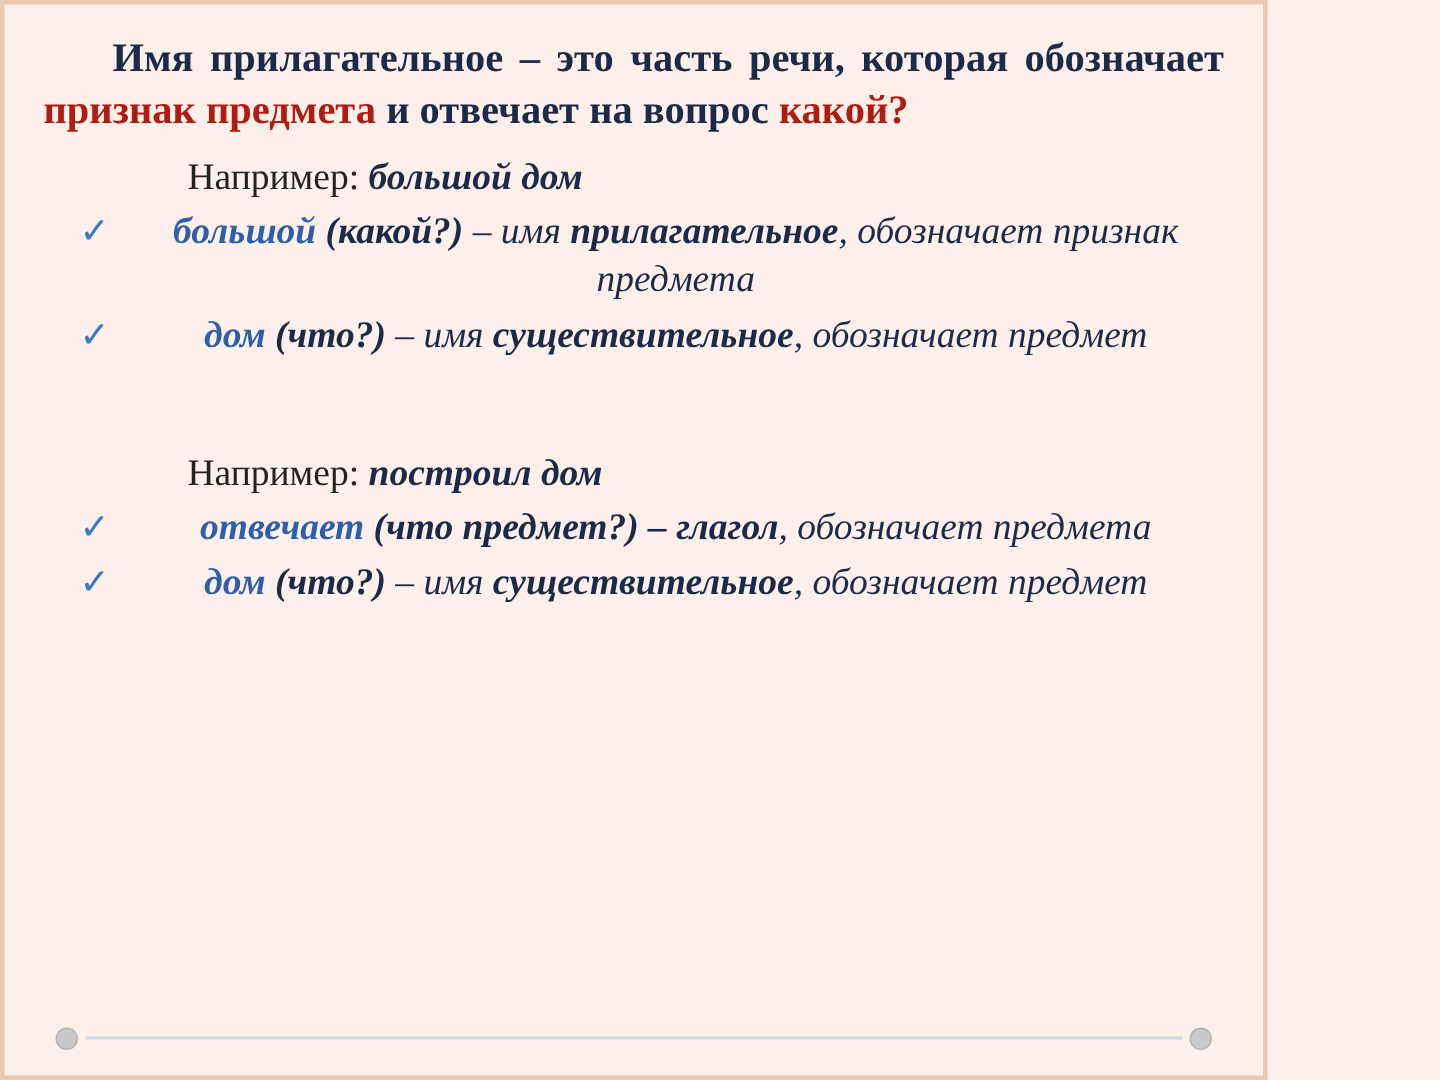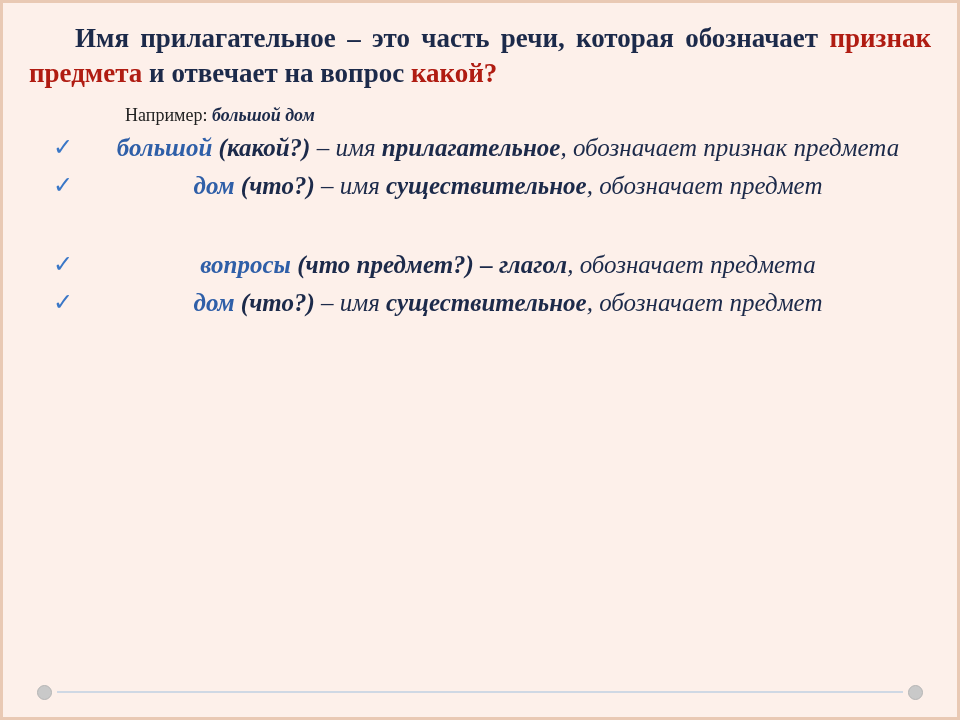--- a/index.html
+++ b/index.html
@@ -8,21 +8,21 @@
   }
   body {
     width: 960px;
     height: 720px;
     background: #fdf0ea;
     font-family: "Liberation Serif", serif;
     overflow: hidden;
   }
   .slide {
     position: relative;
-    width: 960px;
+    width: 845px;
     height: 720px;
     box-sizing: border-box;
     background: #fdf0ea;
     border: 3px solid #e9c9b4;
     padding: 18px 26px 0 26px;
   }
   .block {
     margin: 0;
   }
   .para {
@@ -38,21 +38,21 @@
     text-indent: 0;
     margin-top: 6px;
   }
   .red {
     color: #b01c12;
   }
   .navy {
     color: #1c2a4a;
   }
   .example {
-    font-size: 18px;
+    font-size: 25px;
     color: #222222;
     margin: 14px 0 6px 0;
     padding-left: 96px;
     font-weight: normal;
   }
   .example .italbold {
     font-style: italic;
     font-weight: bold;
     color: #1c2a4a;
   }
@@ -150,25 +150,29 @@
         <span class="b">(что?)</span><span> – имя </span><span class="b">существительное</span><span>,  обозначает  предмет</span>
       </span>
     </div>
   </div>
 
   <div class="spacer"></div>
 
   <div class="block">
 
 
+    <p class="example">
+      <span>Например:</span>
+      <span class="italbold">построил  дом</span>
+    </p>
 
     <div class="bullet-row">
       <span class="check">✓</span>
       <span class="bullet-text">
-        <span class="blue">вопросы</span>
+        <span class="blue">отвечает</span>
         <span class="b">(что предмет?)</span><span class="b"> – глагол</span><span>,  обозначает  предмета</span>
       </span>
     </div>
 
     <div class="bullet-row">
       <span class="check">✓</span>
       <span class="bullet-text">
         <span class="blue">дом</span>
         <span class="b">(что?)</span><span> – имя </span><span class="b">существительное</span><span>,  обозначает  предмет</span>
       </span>

